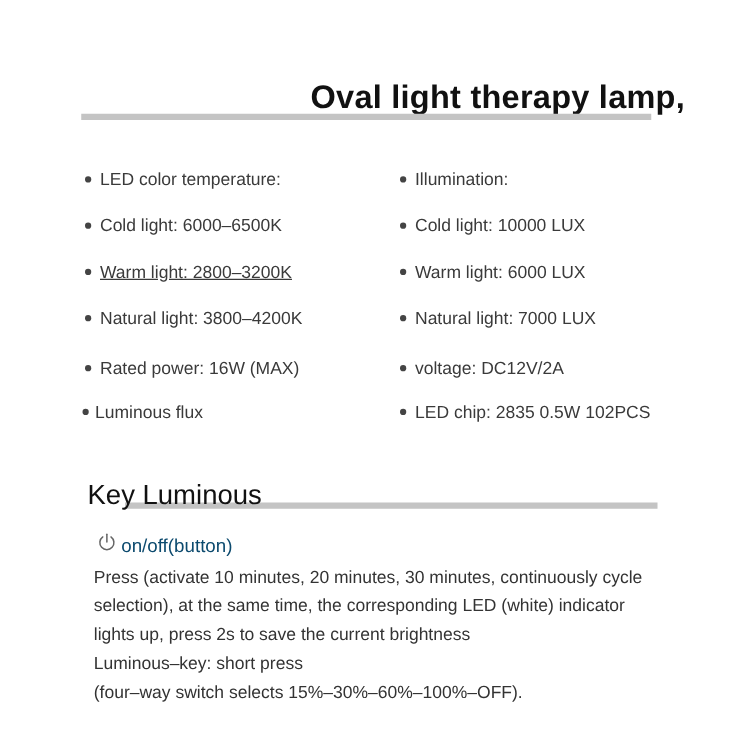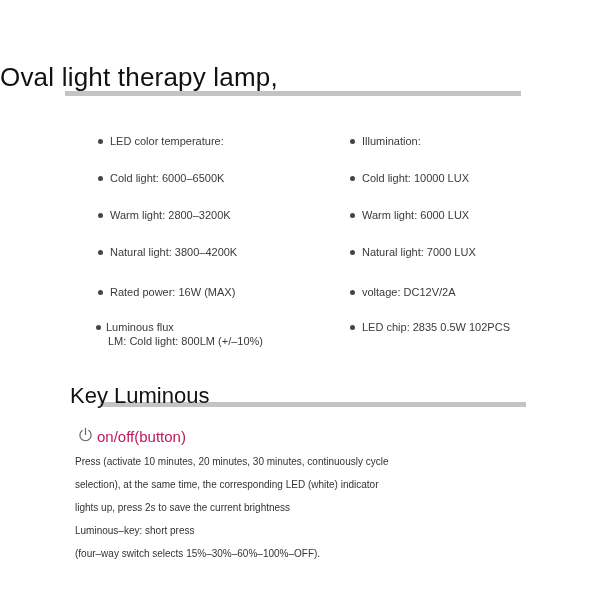--- a/index.html
+++ b/index.html
@@ -1,73 +1,72 @@
 <!DOCTYPE html>
 <html><head>
 <meta charset="utf-8">
 <style>
   html, body { margin:0; padding:0; }
   body {
     width:600px; height:600px; background:#ffffff; position:relative; overflow:hidden;
     font-family: "Liberation Sans", "DejaVu Sans", sans-serif; color:#333333;
   }
   .title {
-    position:absolute; left:0; width:548px; top:62px; text-align:left;
-    font-size:26px; color:#111111; letter-spacing:0.2px;
+    position:absolute; left:0; width:548px; top:62px; text-align:right;
+    font-size:26px; color:#111111; letter-spacing:0.2px;font-weight:bold;
   }
   .title-bar {
     position:absolute; left:65px; top:91px; width:456px; height:5px; background:#c4c4c4;
   }
   .spec {
-    position:absolute; font-size:11px; color:#3a3a3a; white-space:nowrap;margin-left:30px;
+    position:absolute; font-size:14px; color:#3a3a3a; white-space:nowrap;
   }
   .spec .dot {
     display:inline-block; width:5px; height:5px; border-radius:50%; background:#444;
     vertical-align:middle; margin-right:7px; position:relative; top:-1px;
   }
   .spec .sub { display:block; padding-left:12px; margin-top:2px; }
   .kf-title {
     position:absolute; left:70px; top:383px; font-size:22px; color:#111111;
   }
   .kf-bar {
     position:absolute; left:100px; top:402px; width:426px; height:5px; background:#c4c4c4;
   }
   .btn-line {
-    position:absolute; left:78px; top:428px; font-size:15px; color:#be185d;
+    position:absolute; left:78px; top:428px; font-size:15px; color:#0c4a6e;
   }
   .power-icon { display:inline-block; vertical-align:middle; margin-right:4px; position:relative; top:-2px; }
   .body-text {
-    position:absolute; left:75px; top:450px; width:480px; font-size:10px; line-height:23px; color:#333;
+    position:absolute; left:75px; top:450px; width:480px; font-size:14px; line-height:23px; color:#333;
   }
   .body-text div { white-space:nowrap; }
 </style>
 </head>
 <body>
 
 <div class="title">Oval light therapy lamp,</div>
 <div class="title-bar"></div>
 
 <div class="spec" style="left:68px; top:135px;">
   <span class="dot"></span><span>LED color temperature:</span>
 </div>
 <div class="spec" style="left:68px; top:172px;">
   <span class="dot"></span><span>Cold light: 6000–6500K</span>
 </div>
-<div class="spec" style="left:68px; top:209px;">
+<div class="spec" style="left:68px; top:209px;text-decoration:underline;">
   <span class="dot"></span><span>Warm light: 2800–3200K</span>
 </div>
 <div class="spec" style="left:68px; top:246px;">
   <span class="dot"></span><span>Natural light: 3800–4200K</span>
 </div>
 <div class="spec" style="left:68px; top:286px;">
   <span class="dot"></span><span>Rated power: 16W (MAX)</span>
 </div>
 <div class="spec" style="left:66px; top:321px;">
   <span class="dot" style="margin-right:5px"></span><span>Luminous flux</span>
-  <span class="sub">LM: Cold light: 800LM (+/–10%)</span>
 </div>
 
 <div class="spec" style="left:320px; top:135px;">
   <span class="dot"></span><span>Illumination:</span>
 </div>
 <div class="spec" style="left:320px; top:172px;">
   <span class="dot"></span><span>Cold light: 10000 LUX</span>
 </div>
 <div class="spec" style="left:320px; top:209px;">
   <span class="dot"></span><span>Warm light: 6000 LUX</span>

